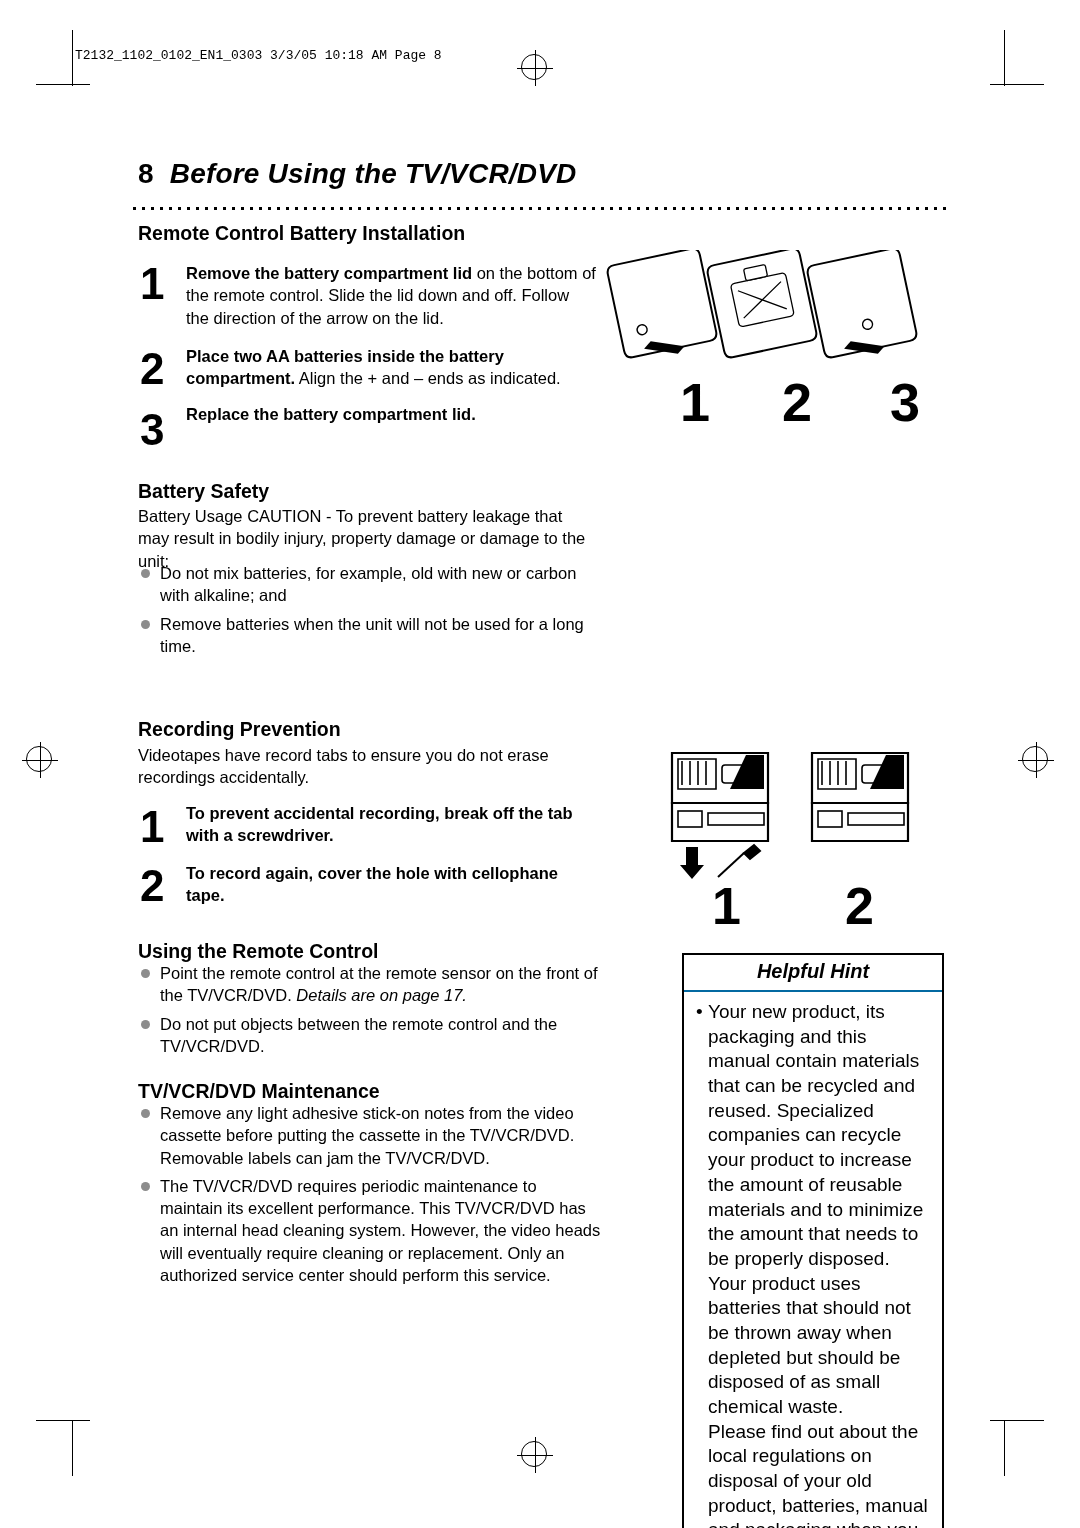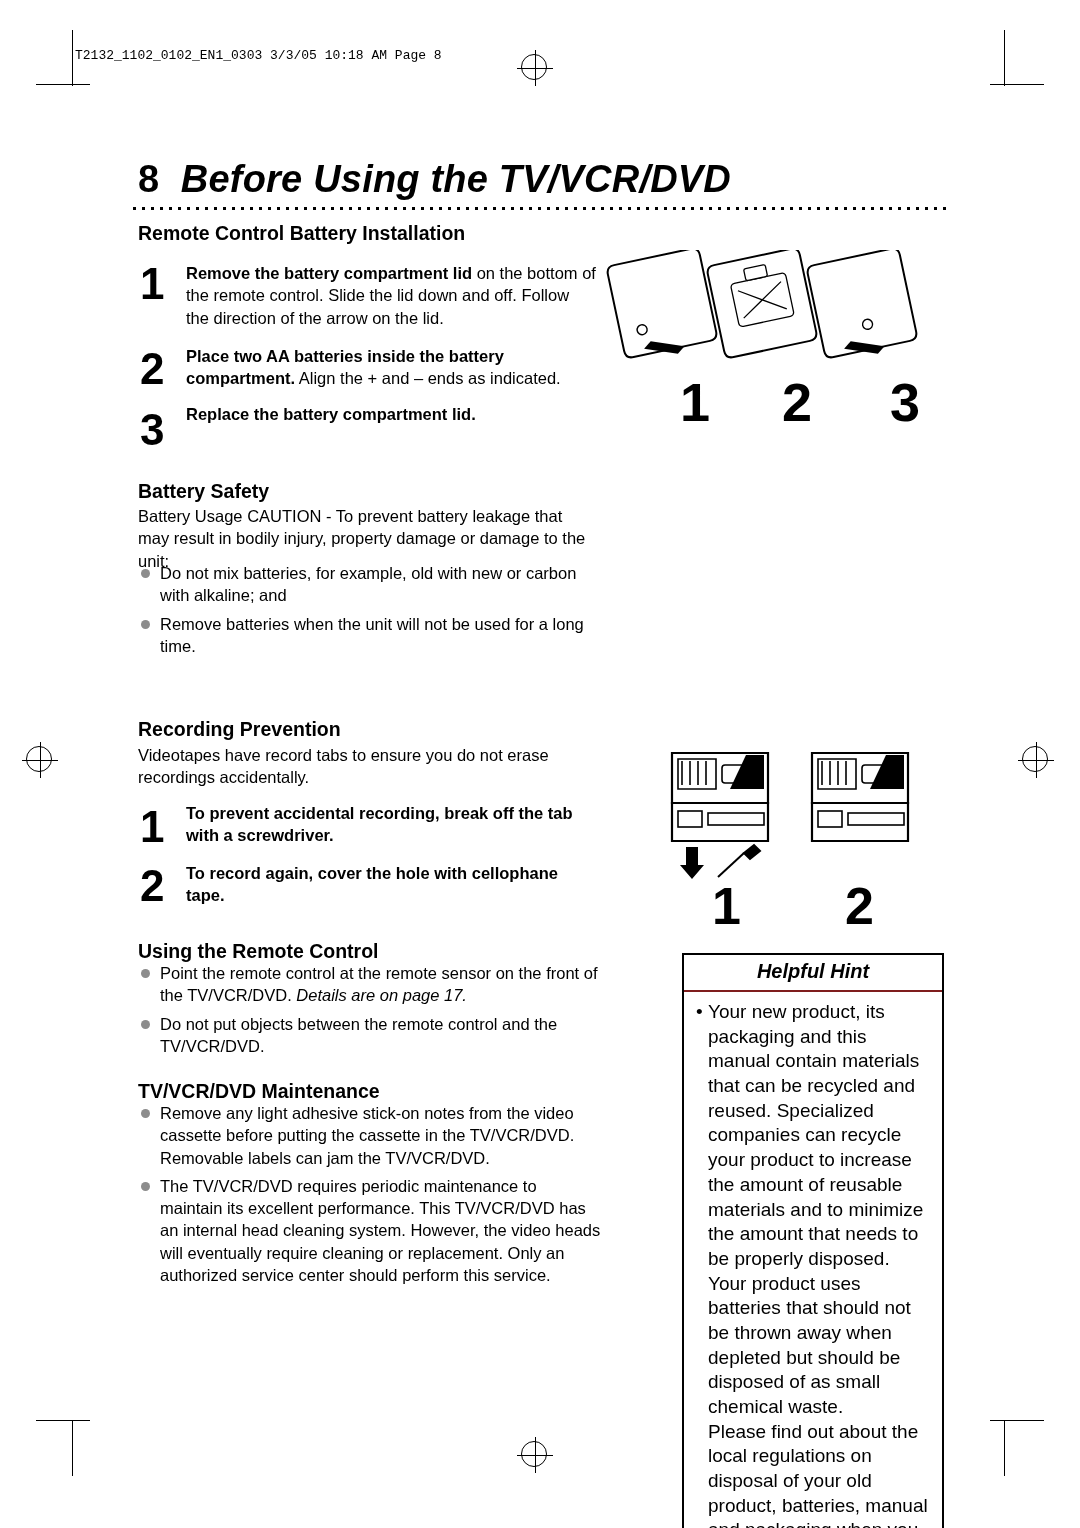--- a/index.html
+++ b/index.html
@@ -59,21 +59,21 @@
     font-size: 13px;
     letter-spacing: 0px;
     white-space: nowrap;
   }
 
   
   .page-title {
     position: absolute;
     left: 138px;
     top: 158px;
-    font-size: 38px;
+    font-size: 28px;
     font-weight: bold;
     font-style: italic;
     letter-spacing: 0.2px;
     white-space: nowrap;
   }
   .page-title .num {
     font-style: normal;
   }
   .dotrule {
     position: absolute;
@@ -134,21 +134,21 @@
   .hint-box {
     position: absolute;
     left: 682px;
     top: 953px;
     width: 262px;
     border: 2px solid #000;
     box-sizing: border-box;
     background: #fff;
   }
   .hint-head {
-    border-bottom: 2px solid #7f1d1d;
+    border-bottom: 2px solid #0369a1;
     text-align: center;
     font-size: 20px;
     font-weight: bold;
     font-style: italic;
     padding: 5px 0 7px;
   }
   .hint-body {
     padding: 8px 10px 10px 12px;
     font-size: 19px;
     line-height: 1.30;

